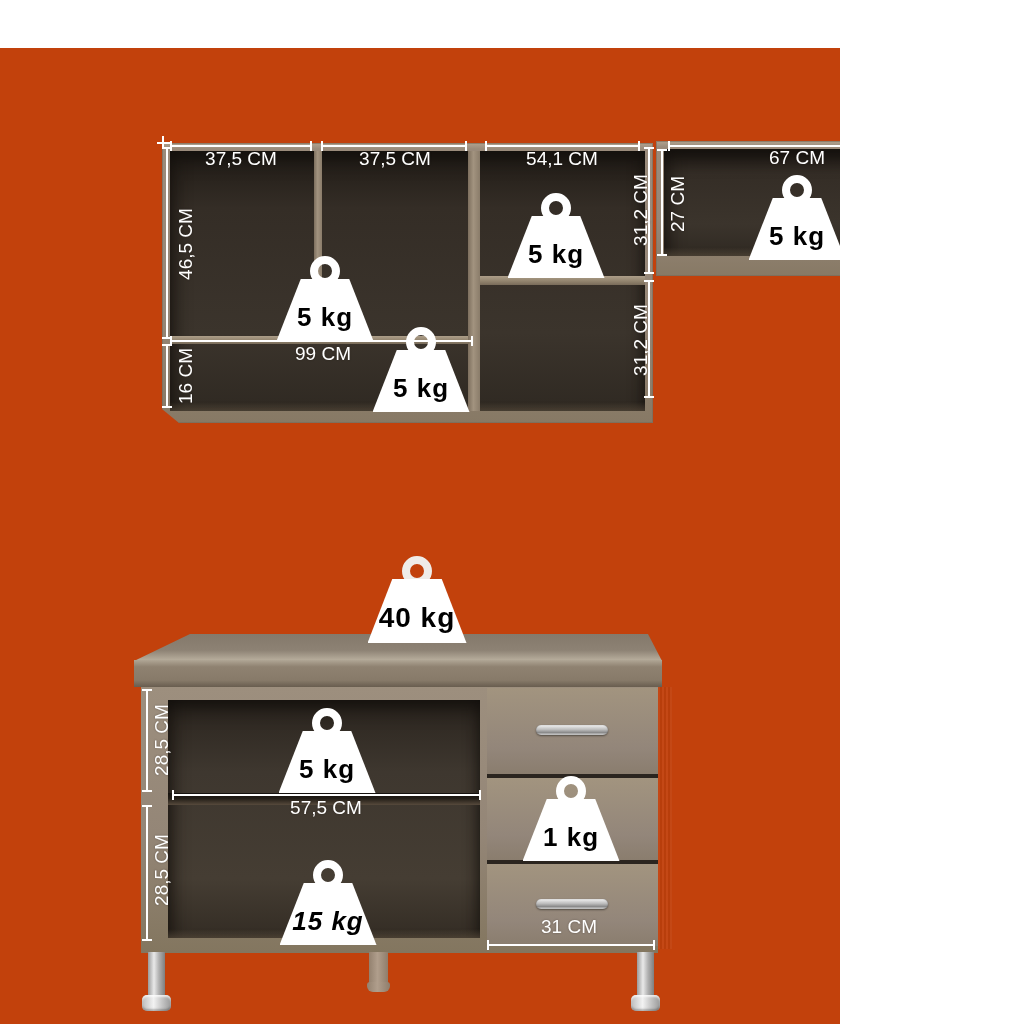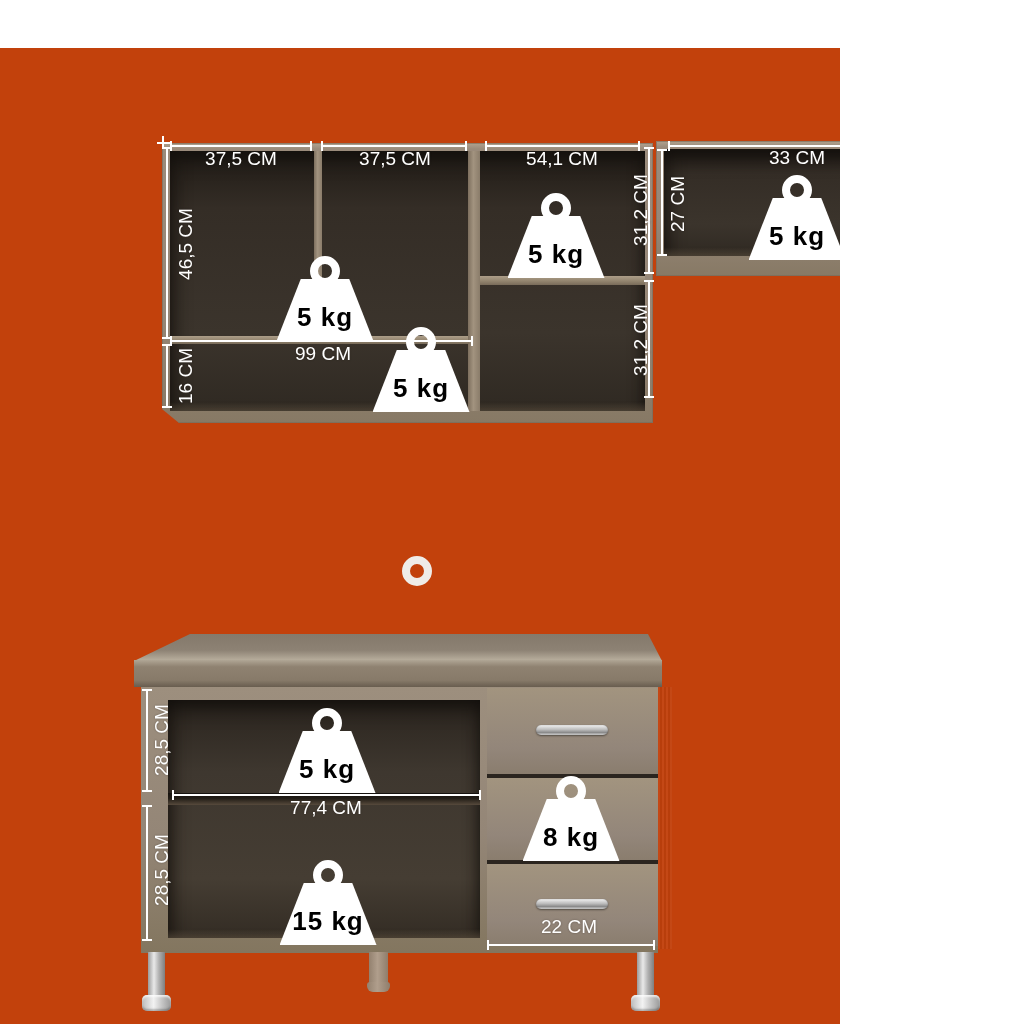--- a/index.html
+++ b/index.html
@@ -125,31 +125,31 @@
   <div class="dline-v" style="left:661px;top:101px;height:107px;"></div>
   <div class="dline-h" style="left:170px;top:292px;width:303px;"></div>
   <div class="dline-v" style="left:146px;top:641px;height:103px;"></div>
   <div class="dline-v" style="left:146px;top:757px;height:136px;"></div>
   <div class="dline-h" style="left:172px;top:746px;width:309px;"></div>
   <div class="dline-h" style="left:487px;top:896px;width:168px;"></div>
 
   <div class="dlabel" style="left:196px;top:101px;">37,5 CM</div>
   <div class="dlabel" style="left:350px;top:101px;">37,5 CM</div>
   <div class="dlabel" style="left:517px;top:101px;">54,1 CM</div>
-  <div class="dlabel" style="left:752px;top:100px;">33 CM</div>
+  <div class="dlabel" style="left:752px;top:100px;">67 CM</div>
   <div class="dlabel vlab" style="left:141px;top:186px;">46,5 CM</div>
   <div class="dlabel vlab" style="left:141px;top:318px;">16 CM</div>
   <div class="dlabel vlab" style="left:596px;top:152px;">31,2 CM</div>
   <div class="dlabel vlab" style="left:596px;top:282px;">31,2 CM</div>
   <div class="dlabel vlab" style="left:633px;top:146px;">27 CM</div>
   <div class="dlabel" style="left:278px;top:296px;">99 CM</div>
   <div class="dlabel vlab" style="left:117px;top:682px;">28,5 CM</div>
   <div class="dlabel vlab" style="left:117px;top:812px;">28,5 CM</div>
-  <div class="dlabel" style="left:281px;top:750px;">77,4 CM</div>
-  <div class="dlabel" style="left:524px;top:869px;">22 CM</div>
+  <div class="dlabel" style="left:281px;top:750px;">57,5 CM</div>
+  <div class="dlabel" style="left:524px;top:869px;">31 CM</div>
 
   <div class="weight" style="left:275px;top:208px;">
     <div class="w-ring"></div>
     <div class="w-trap">
       <span>5 kg</span>
       </div>
   </div>
   <div class="weight" style="left:371px;top:279px;">
     <div class="w-ring"></div>
     <div class="w-trap">
@@ -164,33 +164,36 @@
   </div>
   <div class="weight" style="left:747px;top:127px;">
     <div class="w-ring"></div>
     <div class="w-trap">
       <span>5 kg</span>
       </div>
   </div>
 
   <div class="weight big faint" style="left:367px;top:508px;">
     <div class="w-ring"></div>
+    <div class="w-trap">
+      <span>40 kg</span>
+      </div>
   </div>
   <div class="weight" style="left:277px;top:660px;">
     <div class="w-ring"></div>
     <div class="w-trap">
       <span>5 kg</span>
       </div>
   </div>
-  <div class="weight" style="left:278px;top:812px;">
+  <div class="weight" style="left:278px;top:812px;font-style:italic;">
     <div class="w-ring"></div>
     <div class="w-trap">
       <span>15 kg</span>
       </div>
   </div>
   <div class="weight" style="left:521px;top:728px;">
     <div class="w-ring"></div>
     <div class="w-trap">
-      <span>8 kg</span>
+      <span>1 kg</span>
       </div>
   </div>
 
 </div>
 
 </body></html>

